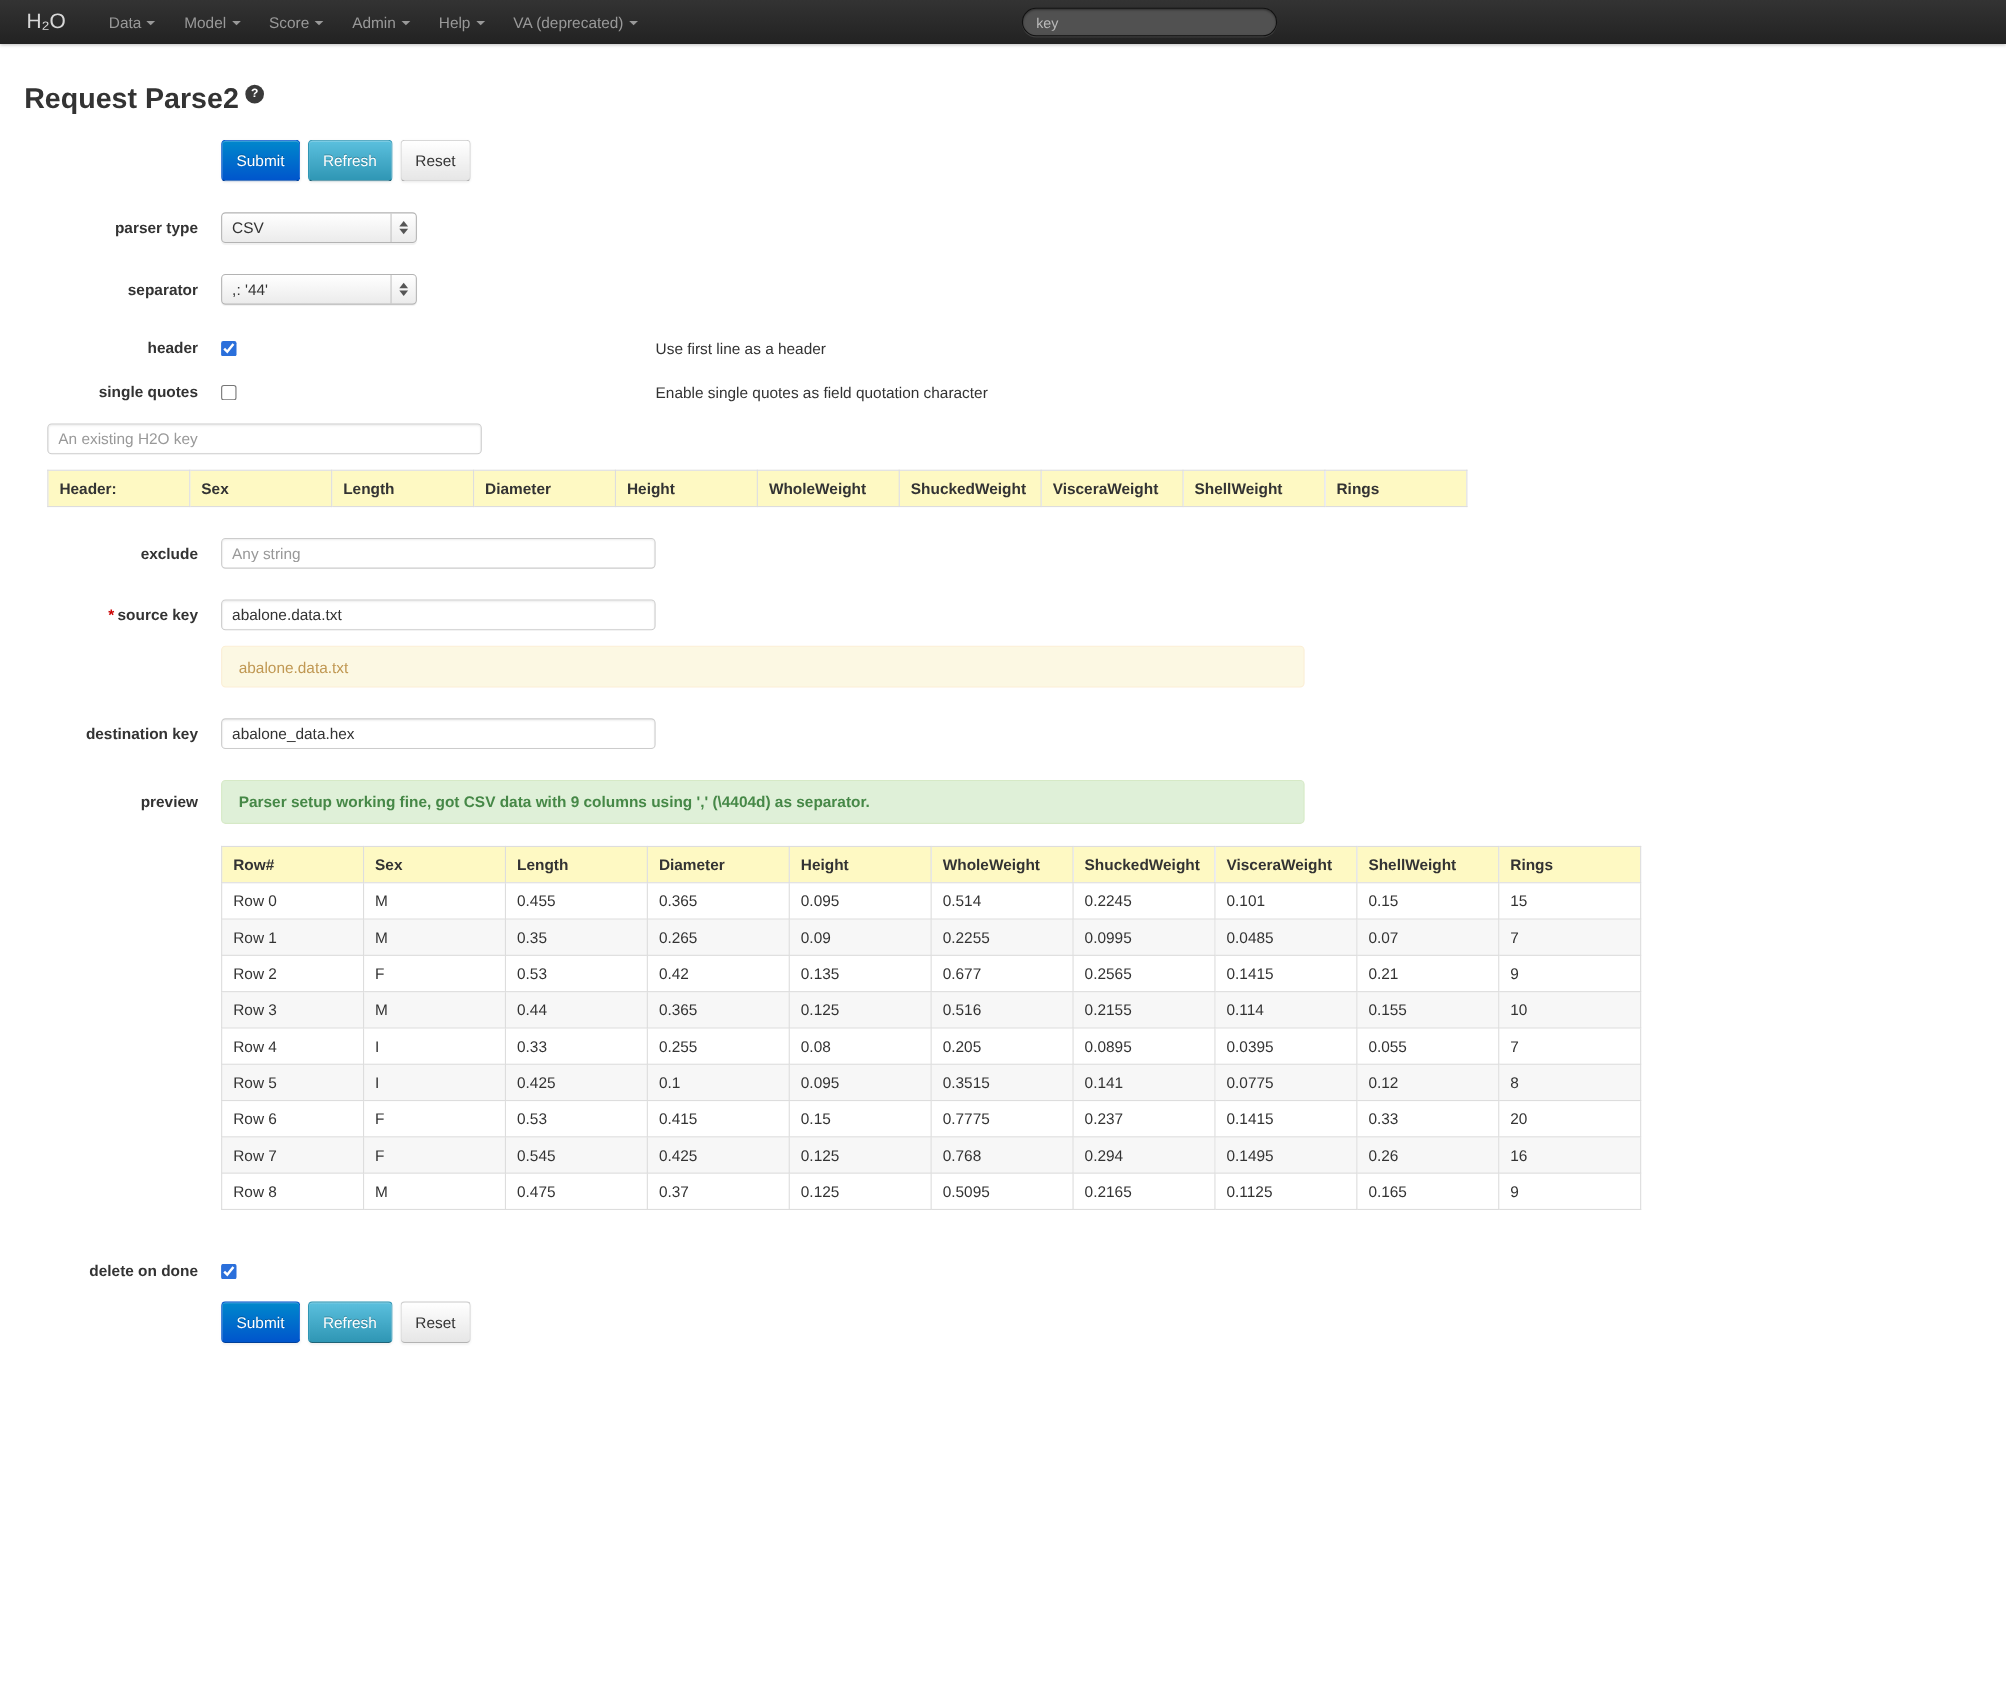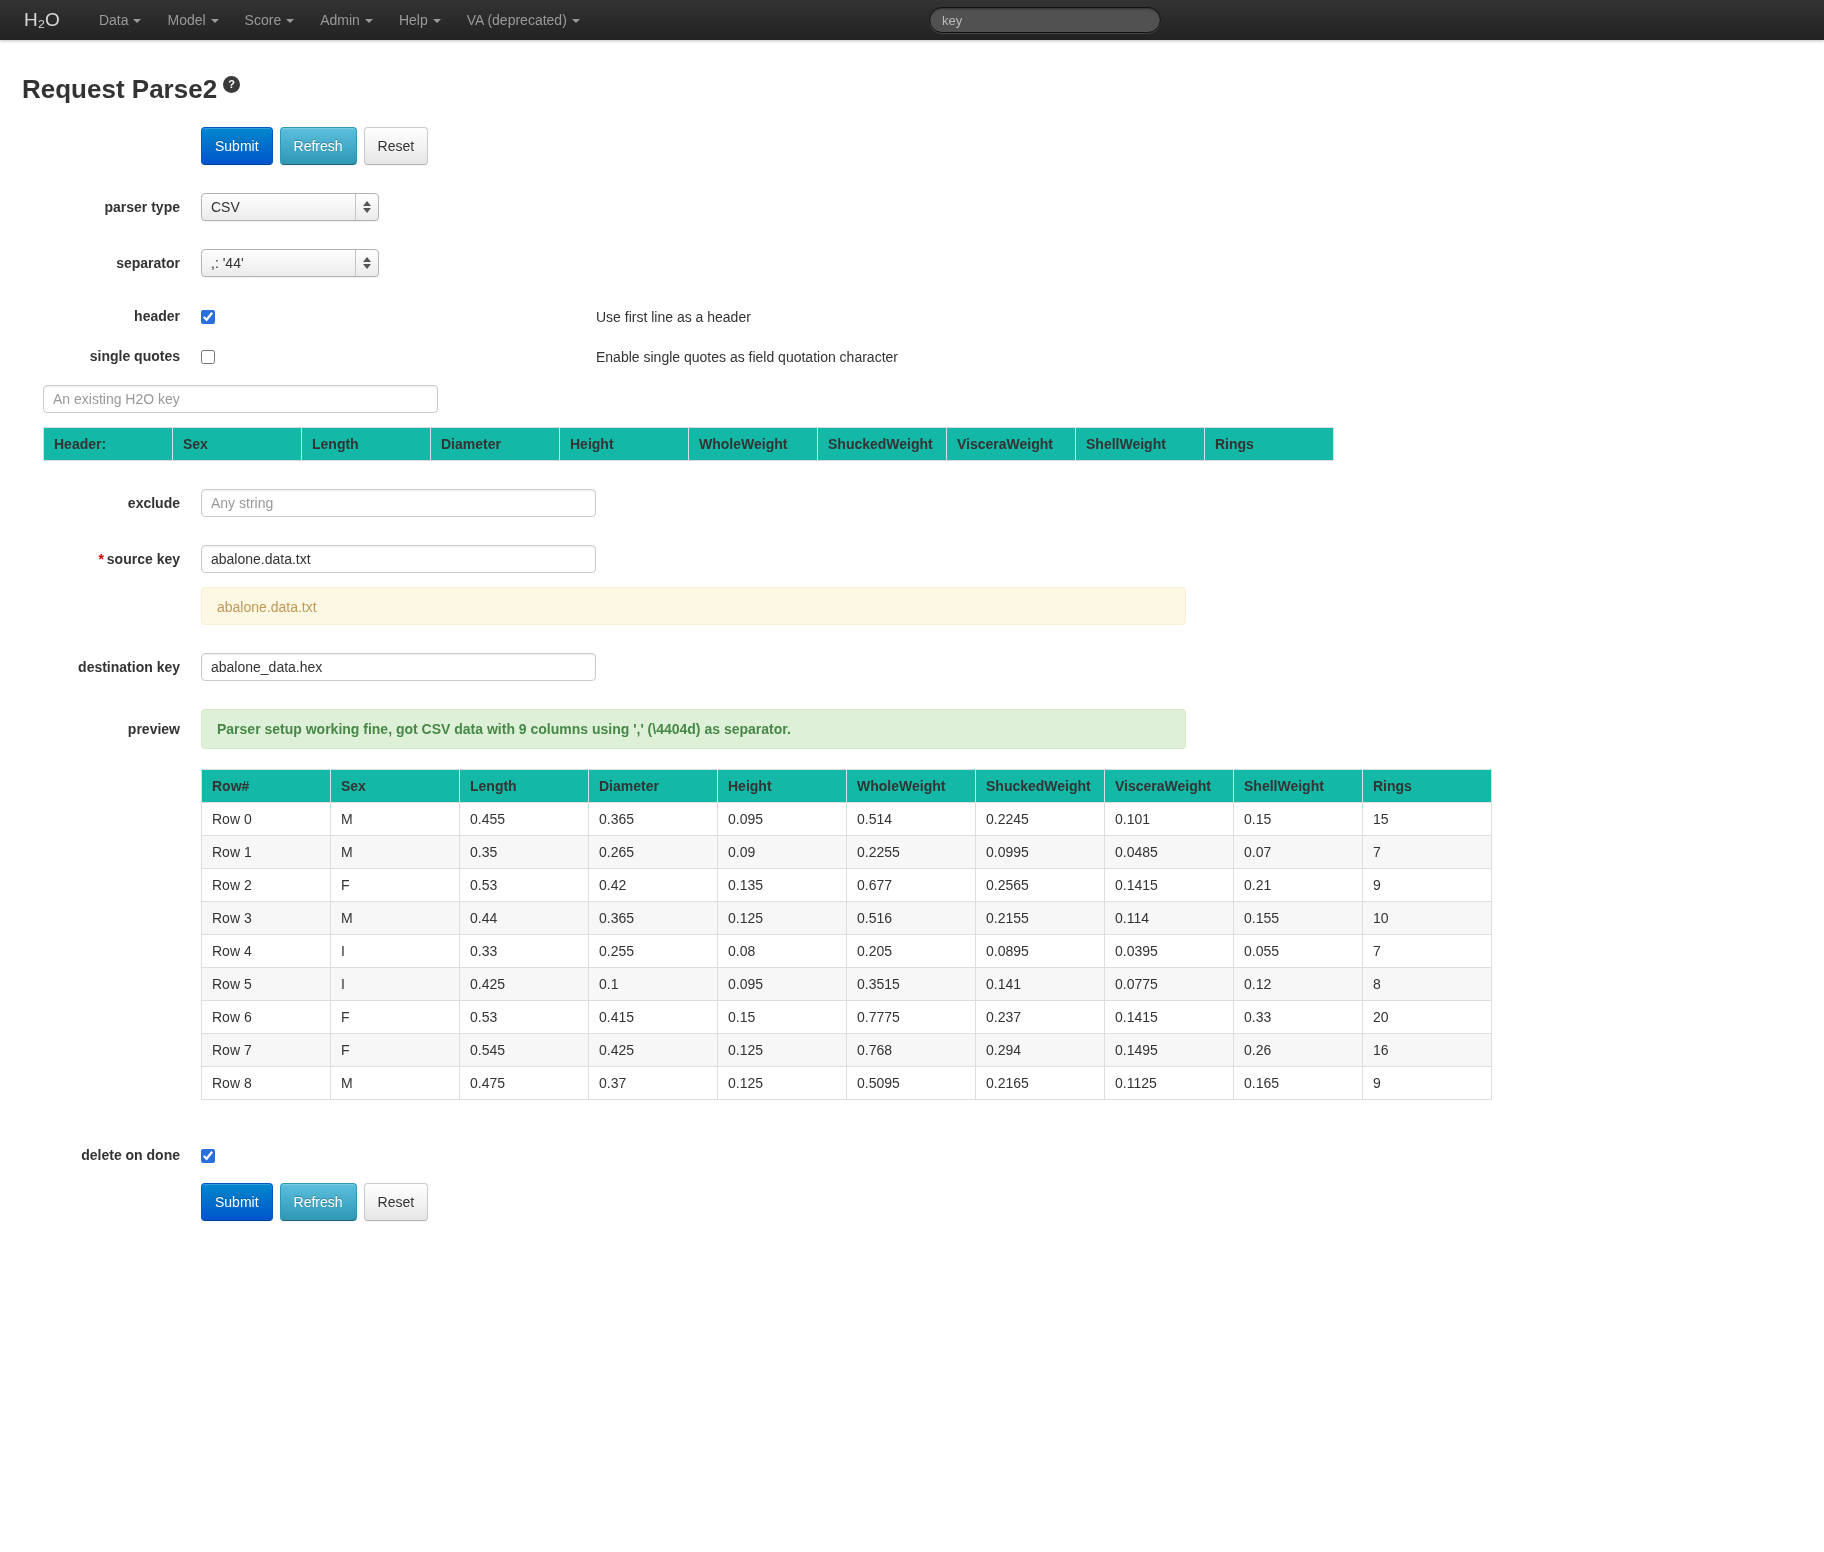--- a/index.html
+++ b/index.html
@@ -216,21 +216,21 @@
   }
   table.grid th, table.grid td {
     border: 1px solid #ddd;
     padding: 8px 10px;
     text-align: left;
     font-size: 14px;
     color: #333;
     overflow: hidden;
     white-space: nowrap;
   }
-  table.grid th { font-weight: 700; background: #14b8a6; }
+  table.grid th { font-weight: 700; background: #fef9c3; }
   table.grid tbody tr:nth-child(even) { background: #f7f7f7; }
   .header-table-wrap { margin-top: 14px; }
   .preview-table-wrap { margin-top: 20px; }
   .preview-label { padding-top: 12px; }
   .delete-group { margin-top: 44px; }
 </style>
 </head>
 <body>
 
 <div class="navbar">

